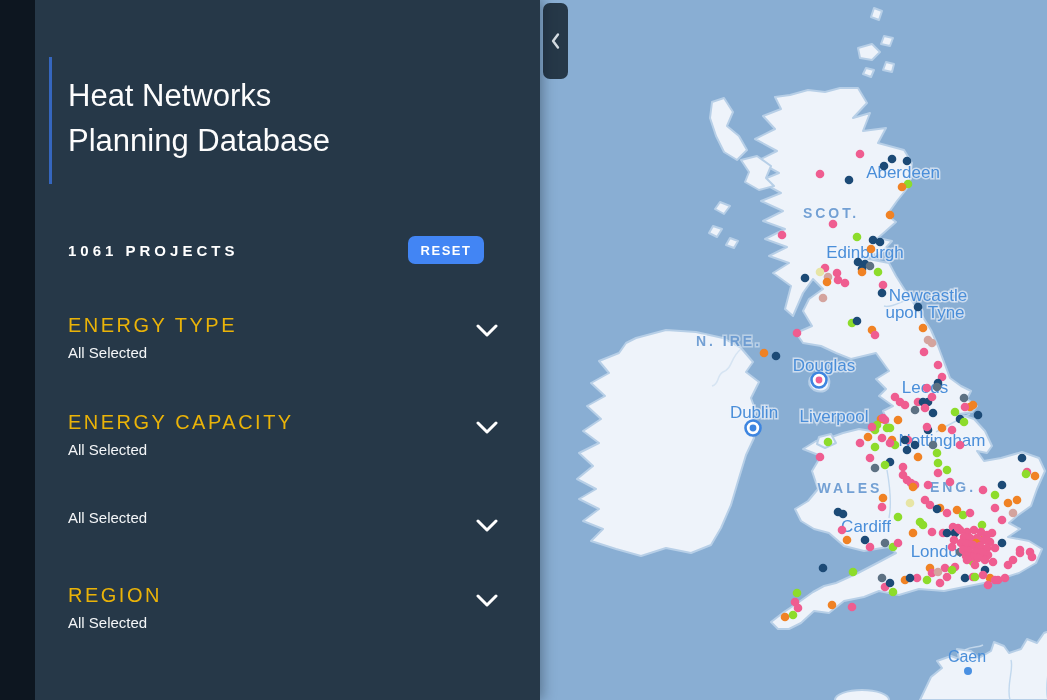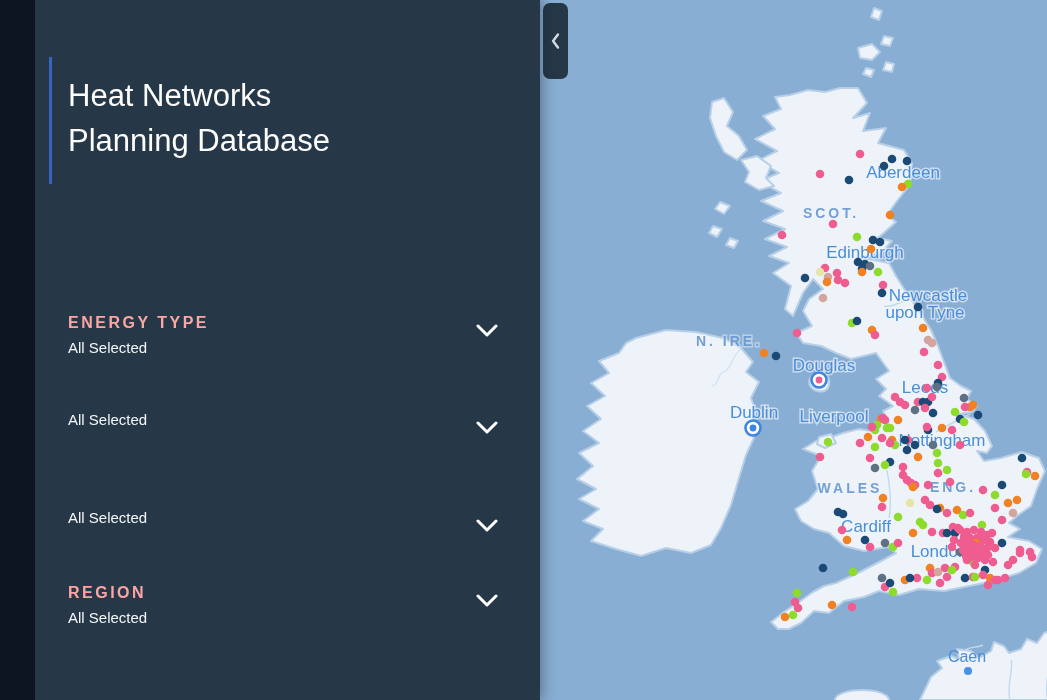--- a/index.html
+++ b/index.html
@@ -13,21 +13,21 @@
   .accent-bar{position:absolute;left:14px;top:57px;width:3px;height:127px;background:#3566be;}
   .app-title{position:absolute;left:33px;top:52px;width:280px;
              font-size:31px;line-height:45px;font-weight:400;color:#fdfdfd;}
   .projects-row{position:absolute;left:33px;top:236px;width:444px;height:30px;}
   .projects-count{position:absolute;left:0;top:6px;font-size:15px;font-weight:700;
                   letter-spacing:4px;color:#fff;white-space:nowrap;}
   .reset-btn{position:absolute;right:28px;top:0;width:76px;height:28px;border:none;
              background:#4285f4;color:#fff;font-family:"Liberation Sans",sans-serif;
              font-size:13px;font-weight:700;letter-spacing:1.5px;border-radius:7px;cursor:pointer;}
   .filter-group{position:absolute;left:33px;width:440px;height:70px;cursor:pointer;}
-  .filter-label{font-size:16px;font-weight:700;letter-spacing:2.5px;color:#fca5a5;margin:0 0 7px 0;}
+  .filter-label{font-size:20px;font-weight:400;letter-spacing:2.5px;color:#eab308;margin:0 0 7px 0;}
   .filter-value{font-size:15px;font-weight:400;color:#f4f6f8;}
   .filter-chevron{position:absolute;right:10px;top:10px;width:22px;height:14px;}
   #fg0{top:314px}#fg1{top:411px}#fg2{top:509px}#fg3{top:584px}
 
   
   #collapse-btn{position:absolute;left:508px;top:3px;width:25px;height:76px;
                 background:#263848;border:none;border-radius:7px;z-index:2;cursor:pointer;
                 display:flex;align-items:center;justify-content:center;}
 
   
@@ -45,29 +45,34 @@
 </style>
 </head>
 <body>
 
 <div id="app">
 
   <div id="sidebar">
     <div class="accent-bar"></div>
     <h1 class="app-title">Heat Networks Planning Database</h1>
 
+    <div class="projects-row">
+      <span class="projects-count">1061 PROJECTS</span>
+      <button class="reset-btn">RESET</button>
+    </div>
 
     <div class="filter-group" id="fg0">
       <div class="filter-label">ENERGY TYPE</div>
       <div class="filter-value">All Selected</div>
       <svg class="filter-chevron" viewBox="0 0 22 14">
         <polyline points="2,2 11,11 20,2" fill="none" stroke="#ffffff" stroke-width="3" stroke-linecap="round" stroke-linejoin="round"></polyline>
       </svg>
     </div>
     <div class="filter-group" id="fg1">
+      <div class="filter-label">ENERGY CAPACITY</div>
       <div class="filter-value">All Selected</div>
       <svg class="filter-chevron" viewBox="0 0 22 14">
         <polyline points="2,2 11,11 20,2" fill="none" stroke="#ffffff" stroke-width="3" stroke-linecap="round" stroke-linejoin="round"></polyline>
       </svg>
     </div>
     <div class="filter-group" id="fg2">
       <div class="filter-value">All Selected</div>
       <svg class="filter-chevron" viewBox="0 0 22 14">
         <polyline points="2,2 11,11 20,2" fill="none" stroke="#ffffff" stroke-width="3" stroke-linecap="round" stroke-linejoin="round"></polyline>
       </svg>

